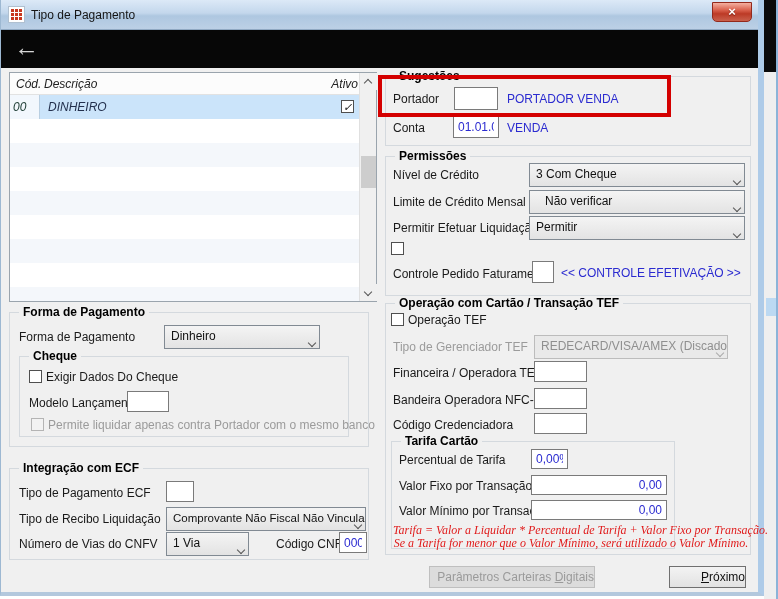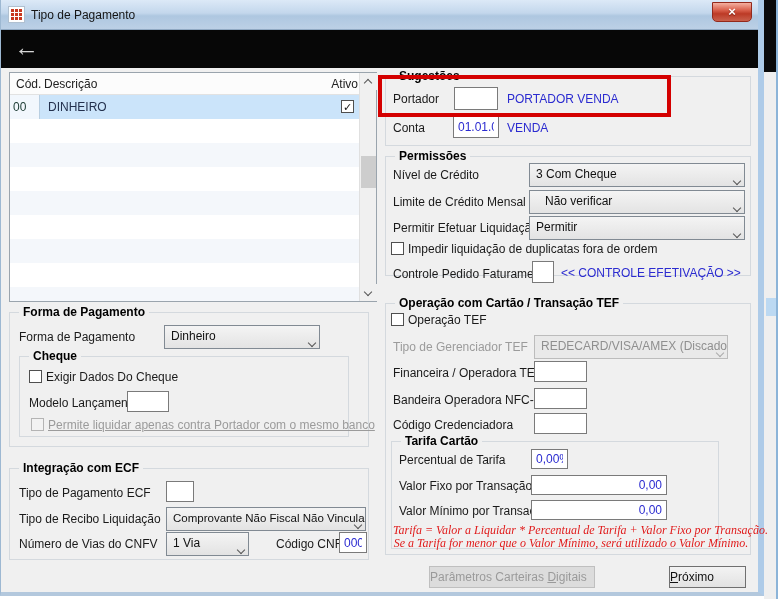--- a/index.html
+++ b/index.html
@@ -27,21 +27,21 @@
   .title-text { position:absolute; left:30px; top:0; line-height:30px; color:#151515; }
   .close-btn { position:absolute; right:6px; top:2px; width:40px; height:20px; border:1px solid #93291c;
                border-radius:0 0 5px 5px; background:linear-gradient(180deg,#f4b0a0 0%,#d9604c 40%,#bc3a26 60%,#c9604c 100%);
                color:#fff; text-align:center; line-height:18px; font-weight:bold; font-size:13px; cursor:pointer;
                text-shadow:0 1px 1px #7a1f12; }
 
   .blackbar { position:absolute; left:0; top:30px; width:100%; height:38px; background:#070707; }
   .back-arrow { position:absolute; left:13px; top:3px; color:#d6d6d6; font-size:25px; cursor:pointer; }
 
   
-  .listbox { position:absolute; left:8px; top:72px; width:368px; height:230px; background:#ffffff; border:1px solid #9aa4ad; }
+  .listbox { position:absolute; left:8px; top:72px; width:368px; height:230px; background:#ffffff; border:1px solid #9aa4ad;font-style:italic; }
   .list-header { position:absolute; left:0; top:0; width:350px; height:22px; background:#fcfcfc; border-bottom:1px solid #e2e2e2; color:#222; }
   .list-header .h-cod { position:absolute; left:6px; top:4px; }
   .list-header .h-desc { position:absolute; left:34px; top:4px; }
   .list-header .h-ativo { position:absolute; left:314px; top:4px; width:34px; text-align:right; }
   .list-row-sel { position:absolute; left:0; top:22px; width:350px; height:24px; background:#cbe4fa; }
   .cell-cod { position:absolute; left:0; top:0; width:30px; height:24px; background:#f2f7fd; border-right:1px solid #b9cfe2; color:#1c3b33; line-height:24px; padding-left:3px; }
   .cell-desc { position:absolute; left:38px; top:0; line-height:24px; color:#23304d; }
   .row-chk { position:absolute; left:331px; top:5px; }
   .stripes { position:absolute; left:0; top:46px; width:350px; height:182px;
              background:repeating-linear-gradient(180deg,#ffffff 0 24px,#f4f7fb 24px 48px); }
@@ -75,21 +75,21 @@
   .chk { position:absolute; width:13px; height:13px; background:#fff; border:1px solid #4f4f4f; text-align:center;
          line-height:12px; font-size:11px; color:#111; cursor:pointer; }
   .chk.disabled { border-color:#b4b4b4; background:#f2f2f2; cursor:default; }
 
   .bluelink { position:absolute; color:#2b2bd0; white-space:nowrap; cursor:pointer; }
 
   .note { position:absolute; width:356px; text-align:center; color:#e01b1b; font-family:"Liberation Serif",serif;
           font-style:italic; font-size:12px; white-space:nowrap; }
 
   .btn { position:absolute; height:22px; border:1px solid #707070; background:linear-gradient(180deg,#f3f3f3,#e2e2e2);
-         text-align:left; line-height:20px; color:#111; cursor:pointer; }
+         text-align:right; line-height:20px; color:#111; cursor:pointer; }
   .btn.disabled { background:#dcdcdc; border-color:#bfbfbf; color:#9a9a9a; cursor:default; }
   .mnemonic { text-decoration:underline; }
 
   .annotation { position:absolute; left:377px; top:75px; width:293px; height:42px; border:4px solid #d40000; z-index:50; pointer-events:none; }
 </style>
 </head>
 <body>
 
 <div id="screen">
 
@@ -135,40 +135,39 @@
     </div>
     <span class="lbl" style="left:392px; top:92px;">Portador</span>
     <input class="tinput" style="left: 453px; top: 87px; width: 44px; height: 23px;" value="">
     <span class="bluelink" style="left:506px; top:92px;">PORTADOR VENDA</span>
     <span class="lbl" style="left:392px; top:121px;">Conta</span>
     <input class="tinput" style="left: 452px; top: 116px; width: 46px; height: 22px;" value="01.01.02">
     <span class="bluelink" style="left:506px; top:121px;">VENDA</span>
 
     <div class="annotation"></div>
 
-    <div class="group" style="left:384px; top:156px; width:366px; height:120px;">
+    <div class="group" style="left:384px; top:156px; width:366px; height:140px;">
       <div class="group-title">Permissões</div>
     </div>
     <span class="lbl" style="left:392px; top:168px;">Nível de Crédito</span>
     <div class="combo" style="left:528px; top:163px; width:216px;">
       <span>3 Com Cheque</span>
       <span class="chev-box"><span class="chev down" style="margin:0;"></span></span>
     </div>
     <span class="lbl" style="left:392px; top:195px;">Limite de Crédito Mensal</span>
     <div class="combo indent" style="left:528px; top:190px; width:216px;">
       <span>Não verificar</span>
       <span class="chev-box"><span class="chev down" style="margin:0;"></span></span>
     </div>
     <span class="lbl" style="left:392px; top:221px;">Permitir Efetuar Liquidação</span>
     <div class="combo" style="left:528px; top:216px; width:216px;">
       <span>Permitir</span>
       <span class="chev-box"><span class="chev down" style="margin:0;"></span></span>
     </div>
     <div class="chk" style="left:390px; top:242px;"></div>
-    <span class="lbl" style="left:407px; top:242px;">Impedir liquidação de duplicatas fora de ordem</span>
     <span class="lbl" style="left:392px; top:267px;">Controle Pedido Faturamento</span>
     <input class="tinput" style="left: 531px; top: 261px; width: 22px; height: 22px;" value="">
     <span class="bluelink" style="left:560px; top:266px;">&lt;&lt; CONTROLE EFETIVAÇÃO &gt;&gt;</span>
 
     <div class="group" style="left:384px; top:303px; width:366px; height:252px;">
       <div class="group-title">Operação com Cartão / Transação TEF</div>
     </div>
     <div class="chk" style="left:390px; top:313px;"></div>
     <span class="lbl" style="left:407px; top:313px;">Operação TEF</span>
     <span class="lbl disabled" style="left:392px; top:340px;">Tipo de Gerenciador TEF</span>
@@ -176,21 +175,21 @@
       <span>REDECARD/VISA/AMEX (Discado)</span>
       <span class="chev-box"><span class="chev down" style="margin:0;"></span></span>
     </div>
     <span class="lbl" style="left:392px; top:366px;">Financeira / Operadora TEF</span>
     <input class="tinput" style="left: 533px; top: 361px; width: 53px; height: 21px;" value="">
     <span class="lbl" style="left:392px; top:393px;">Bandeira Operadora NFC-e</span>
     <input class="tinput" style="left: 533px; top: 388px; width: 53px; height: 21px;" value="">
     <span class="lbl" style="left:392px; top:418px;">Código Credenciadora</span>
     <input class="tinput" style="left: 533px; top: 413px; width: 53px; height: 21px;" value="">
 
-    <div class="group" style="left:390px; top:441px; width:328px; height:108px;">
+    <div class="group" style="left:390px; top:441px; width:284px; height:108px;">
       <div class="group-title">Tarifa Cartão</div>
     </div>
     <span class="lbl" style="left:398px; top:453px;">Percentual de Tarifa</span>
     <input class="tinput right" style="left: 530px; top: 449px; width: 37px; height: 20px;" value="0,00%">
     <span class="lbl" style="left:398px; top:479px;">Valor Fixo por Transação</span>
     <input class="tinput right" style="left: 530px; top: 475px; width: 136px; height: 20px;" value="0,00">
     <span class="lbl" style="left:398px; top:504px;">Valor Mínimo por Transação</span>
     <input class="tinput right" style="left: 530px; top: 500px; width: 136px; height: 20px;" value="0,00">
     <div class="note" style="left:392px; top:523px;">Tarifa = Valor a Liquidar *  Percentual de Tarifa + Valor Fixo por Transação.</div>
     <div class="note" style="left:392px; top:536px;">Se a Tarifa for menor que o Valor Mínimo, será utilizado o Valor Mínimo.</div>
@@ -204,21 +203,21 @@
       <span class="chev-box"><span class="chev down" style="margin:0;"></span></span>
     </div>
     <div class="group" style="left:18px; top:356px; width:330px; height:81px;">
       <div class="group-title">Cheque</div>
     </div>
     <div class="chk" style="left:28px; top:370px;"></div>
     <span class="lbl" style="left:45px; top:370px;">Exigir Dados Do Cheque</span>
     <span class="lbl" style="left:28px; top:396px;">Modelo Lançamento</span>
     <input class="tinput" style="left: 126px; top: 391px; width: 42px; height: 21px;" value="">
     <div class="chk disabled" style="left:30px; top:418px;"></div>
-    <span class="lbl disabled" style="left:47px; top:418px;text-decoration:underline;">Permite liquidar apenas contra Portador com o mesmo banco</span>
+    <span class="lbl disabled" style="left:47px; top:418px;">Permite liquidar apenas contra Portador com o mesmo banco</span>
 
     <div class="group" style="left:8px; top:468px; width:360px; height:92px;">
       <div class="group-title">Integração com ECF</div>
     </div>
     <span class="lbl" style="left:18px; top:486px;">Tipo de Pagamento ECF</span>
     <input class="tinput" style="left: 165px; top: 481px; width: 28px; height: 21px;" value="">
     <span class="lbl" style="left:18px; top:512px;">Tipo de Recibo Liquidação</span>
     <div class="combo" style="left:165px; top:507px; width:200px; font-size:11.5px;">
       <span>Comprovante Não Fiscal Não Vinculado</span>
       <span class="chev-box"><span class="chev down" style="margin:0;"></span></span>

